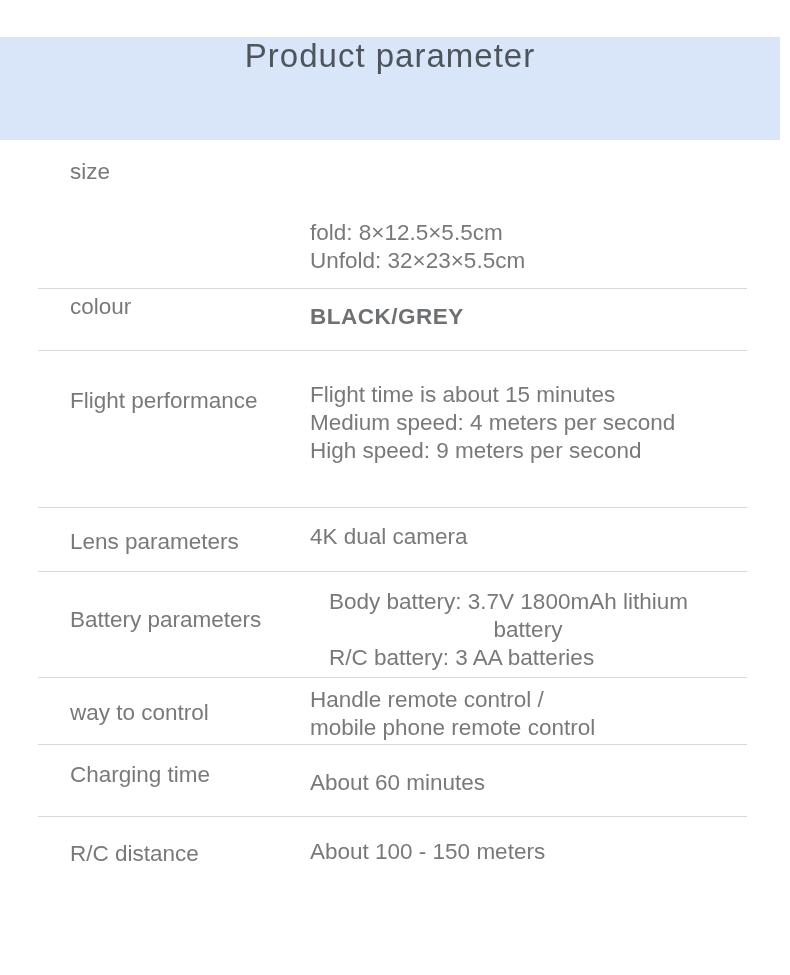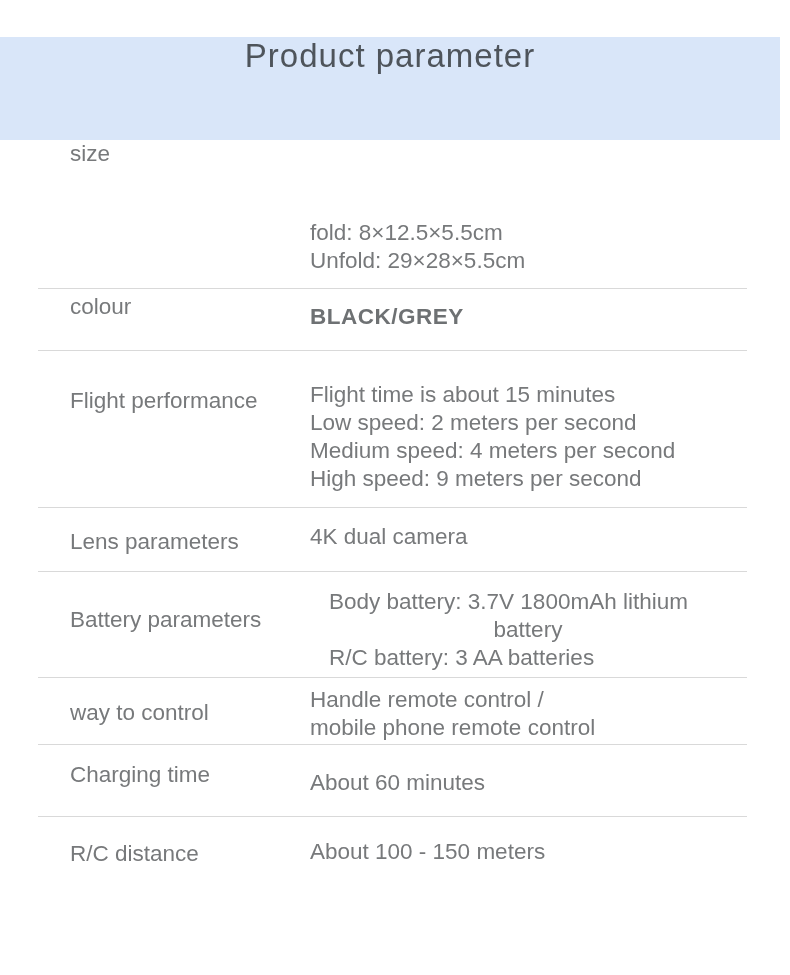--- a/index.html
+++ b/index.html
@@ -29,21 +29,21 @@
     width:272px;padding-left:32px;box-sizing:border-box;
     font-size:22.5px;line-height:28px;color:var(--body-text);
   }
   .value{
     flex:1;font-size:22.5px;line-height:28px;color:var(--body-text);
   }
   .line{display:block;}
   .bold{font-weight:700;letter-spacing:0.5px;color:var(--bold-text);}
   .center{text-align:center;}
   
-  .row-size{height:149px;}     .row-size .label{}     .row-size .value{padding-top:79px;}
+  .row-size{height:149px;}     .row-size .label{margin-top:18px;}     .row-size .value{padding-top:79px;}
   .row-colour{height:62px;}    .row-colour .label{padding-top:4px;}    .row-colour .value{padding-top:14px;}
   .row-flight{height:157px;}   .row-flight .label{padding-top:36px;}   .row-flight .value{padding-top:30px;}
   .row-lens{height:64px;}      .row-lens .label{padding-top:20px;}     .row-lens .value{padding-top:15px;}
   .row-battery{height:106px;gap:19px;}  .row-battery .label{padding-top:34px;}  .row-battery .value{padding-top:16px;}
   .row-battery .value .line{width:398px;}
   .row-way{height:67px;}       .row-way .label{padding-top:21px;}      .row-way .value{padding-top:8px;}
   .row-charging{height:72px;}  .row-charging .label{padding-top:16px;} .row-charging .value{padding-top:24px;}
   .row-rc{height:120px;}       .row-rc .label{padding-top:23px;}       .row-rc .value{padding-top:21px;}
 </style>
 </head>
@@ -52,36 +52,35 @@
 <header class="band">
   <div class="title">Product parameter</div>
 </header>
 
 <main class="spec-table">
 
   <div class="row row-size">
     <div class="label">size</div>
     <div class="value">
       <span class="line">fold: 8×12.5×5.5cm</span>
-      <span class="line">Unfold: 29×28×5.5cm</span>
+      <span class="line">Unfold: 32×23×5.5cm</span>
     </div>
   </div>
 
   <div class="row row-colour">
     <div class="label">colour</div>
     <div class="value">
       <span class="line bold">BLACK/GREY</span>
     </div>
   </div>
 
   <div class="row row-flight">
     <div class="label">Flight performance</div>
     <div class="value">
       <span class="line">Flight time is about 15 minutes</span>
-      <span class="line">Low speed: 2 meters per second</span>
       <span class="line">Medium speed: 4 meters per second</span>
       <span class="line">High speed: 9 meters per second</span>
     </div>
   </div>
 
   <div class="row row-lens">
     <div class="label">Lens parameters</div>
     <div class="value">
       <span class="line">4K dual camera</span>
     </div>

